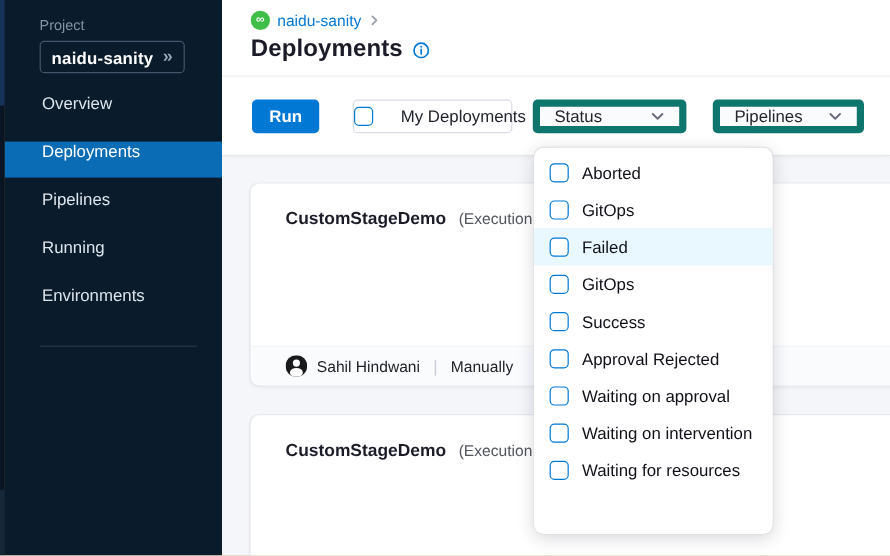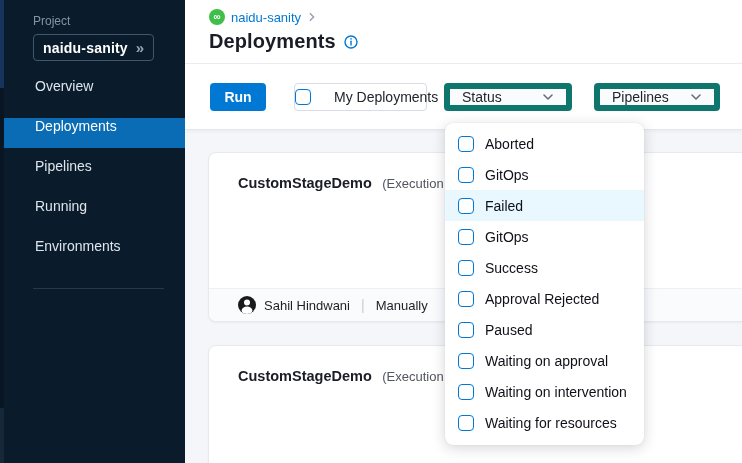--- a/index.html
+++ b/index.html
@@ -211,24 +211,20 @@
       <div class="menu-item">
         <span class="chk"></span>
         <span class="label">Success</span>
       </div>
       <div class="menu-item">
         <span class="chk"></span>
         <span class="label">Approval Rejected</span>
       </div>
       <div class="menu-item">
         <span class="chk"></span>
-        <span class="label">Paused</span>
-      </div>
-      <div class="menu-item">
-        <span class="chk"></span>
         <span class="label">Waiting on approval</span>
       </div>
       <div class="menu-item">
         <span class="chk"></span>
         <span class="label">Waiting on intervention</span>
       </div>
       <div class="menu-item">
         <span class="chk"></span>
         <span class="label">Waiting for resources</span>
       </div>

